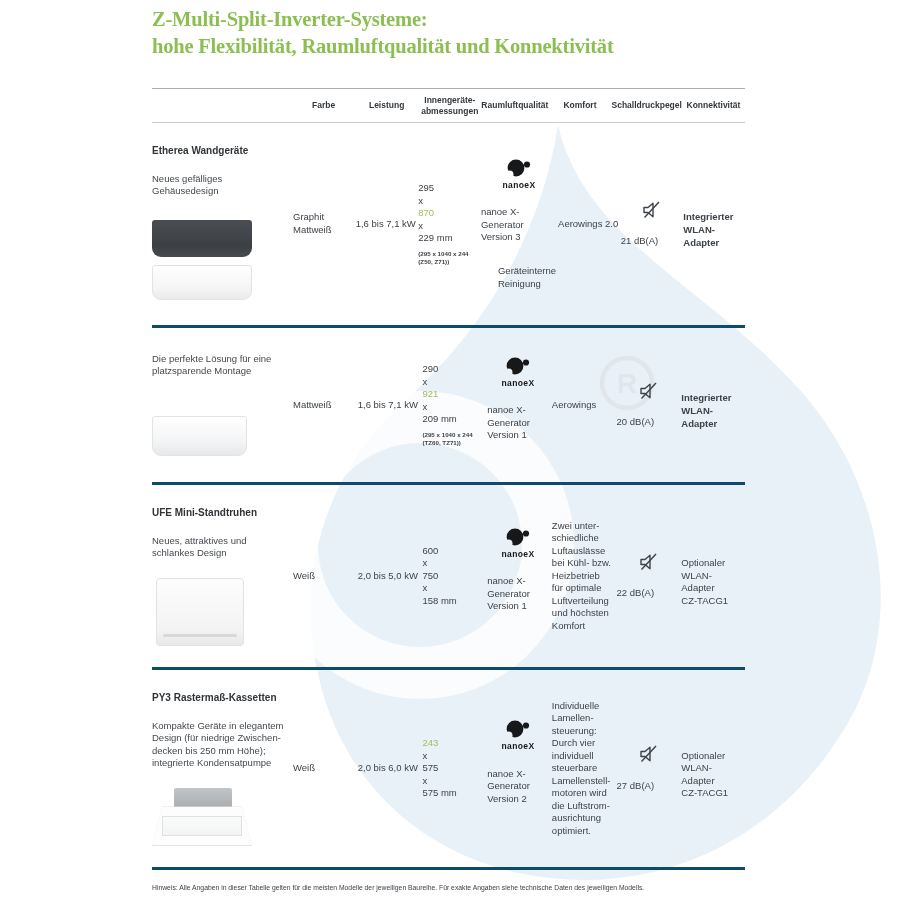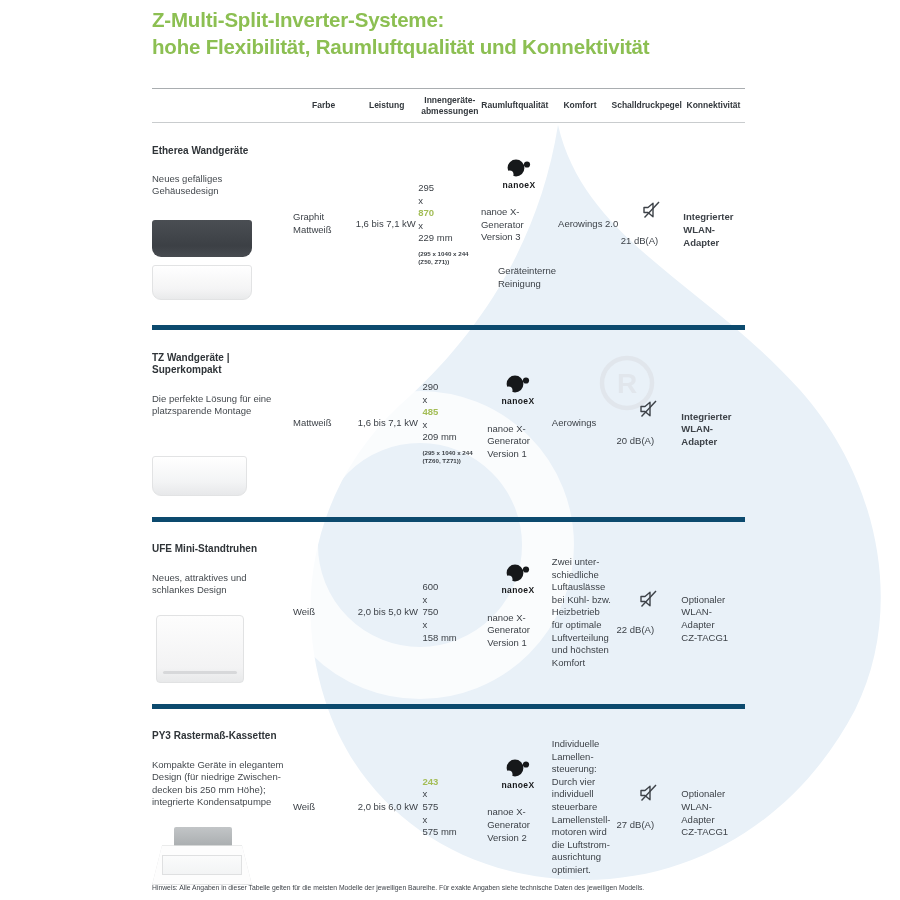--- a/index.html
+++ b/index.html
@@ -1,33 +1,33 @@
 <!DOCTYPE html>
 <html><head>
 <meta charset="utf-8">
 <style>
   html,body{margin:0;padding:0;background:#fff;}
   .page{position:relative;width:900px;height:900px;background:#fff;overflow:hidden;
         font-family:"Liberation Sans",sans-serif;color:#3d4248;}
   .watermark{position:absolute;left:0;top:0;z-index:0;pointer-events:none;}
   .content{position:relative;z-index:1;}
   .title{position:absolute;left:152px;top:6px;margin:0;font-size:20.5px;line-height:1.32;
-         font-weight:700;color:#8CBF52;letter-spacing:-0.2px;white-space:pre-line;}
+         font-weight:700;color:#8CBF52;letter-spacing:-0.2px;white-space:pre-line;font-family:Liberation Serif, serif;}
   .table{position:absolute;left:152px;top:88px;width:593px;}
   .thead{display:grid;grid-template-columns:140px repeat(7,1fr);align-items:center;height:33px;
          border-top:1.5px solid #a9adb0;border-bottom:1px solid #c9ccce;}
   .th{font-size:8.5px;font-weight:700;color:#33383d;text-align:center;line-height:1.25;white-space:pre-line;}
   .trow{display:grid;grid-template-columns:140px repeat(7,1fr);align-items:center;
-        border-bottom:5px solid #0c4a6e;}
+        border-bottom:3px solid #0c4a6e;}
   .cell{text-align:left;font-size:9.5px;line-height:1.32;white-space:pre-line;padding:2px 1px;}
   .product{text-align:left;align-self:stretch;padding:9px 6px 8px 0;}
   .pname{font-size:10px;font-weight:700;color:#2f3438;line-height:1.28;white-space:pre-line;}
   .pdesc{font-size:9.5px;color:#44494e;margin-top:3px;line-height:1.32;white-space:pre-line;}
   .dims div{line-height:1.32;}
-  .green{color:#A3BD56;font-weight:700;}
+  .green{color:#A3BD56;font-weight:400;}
   .dim-note{font-size:6.2px;font-weight:700;margin-top:5px;line-height:1.5;white-space:pre-line;}
   .raumluft .nanoe{display:block;margin:0 auto 2px;}
   .raumluft .extra{margin-top:9px;margin-left:17px;}
   .nanoe-lines .bold{font-weight:400;}
   .schall svg{display:block;margin:0 auto 3px;}
   .konnekt.bold{font-weight:700;}
   .footnote{position:absolute;left:152px;top:884px;font-size:6.8px;color:#3d4248;}
   
   .pimg{position:relative;margin-top:10px;}
   .img-wall-pair{width:100px;height:84px;}
@@ -122,30 +122,28 @@
       <div>21 dB(A)</div>
     </div>
     <div class="cell konnekt bold">
       <span>Integrierter
 WLAN-
 Adapter</span>
     </div>
   </div>
           <div class="trow" style="min-height: 154px;">
     <div class="cell product">
-      <div class="pname">TZ Wandgeräte |
-Superkompakt</div>
       <div class="pdesc">Die perfekte Lösung für eine
 platzsparende Montage</div>
       <div class="pimg img-wall-white"></div>
     </div>
     <div class="cell">Mattweiß</div>
     <div class="cell">1,6 bis 7,1 kW</div>
     <div class="cell dims">
-      <div><div>290</div><div>x</div><div class="green">485</div><div>x</div><div>209 mm</div><div class="dim-note">(295 x 1040 x 244
+      <div><div>290</div><div>x</div><div class="green">921</div><div>x</div><div>209 mm</div><div class="dim-note">(295 x 1040 x 244
 (TZ60, TZ71))</div></div>
     </div>
     <div class="cell raumluft">
       <svg class="nanoe" width="40" height="34" viewBox="0 0 40 34">
         <defs>
           <mask id="nanoe-mask">
             <rect x="0" y="0" width="40" height="22" fill="#000"></rect>
             <circle cx="17" cy="10" r="8.4" fill="#fff"></circle>
             <circle cx="10.5" cy="16.5" r="4" fill="#000"></circle>
           </mask>

